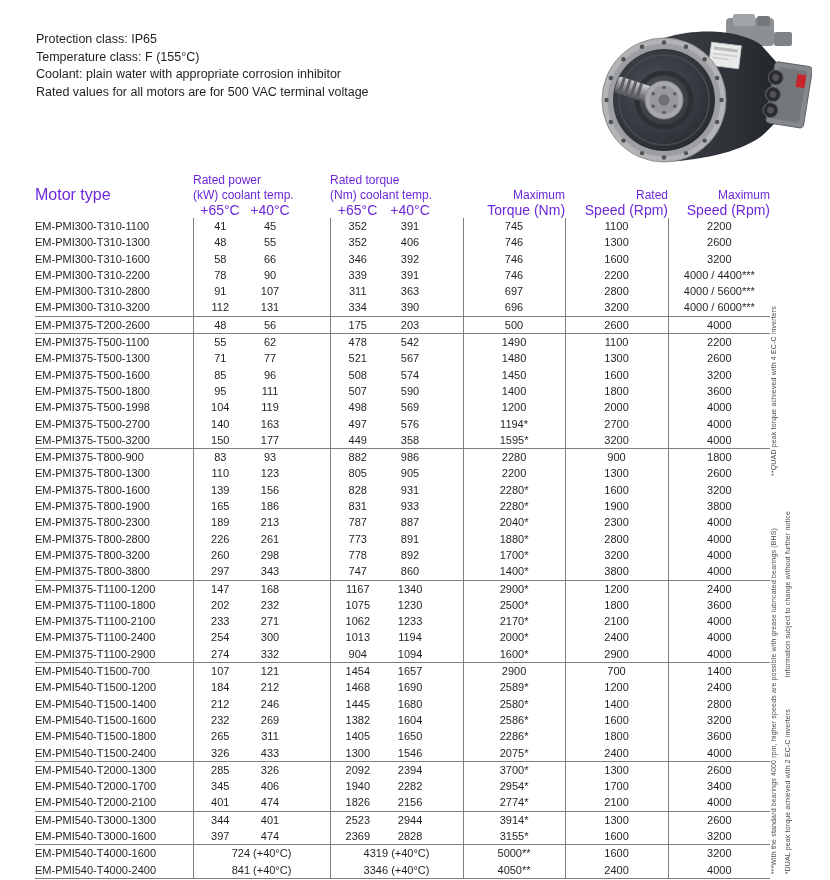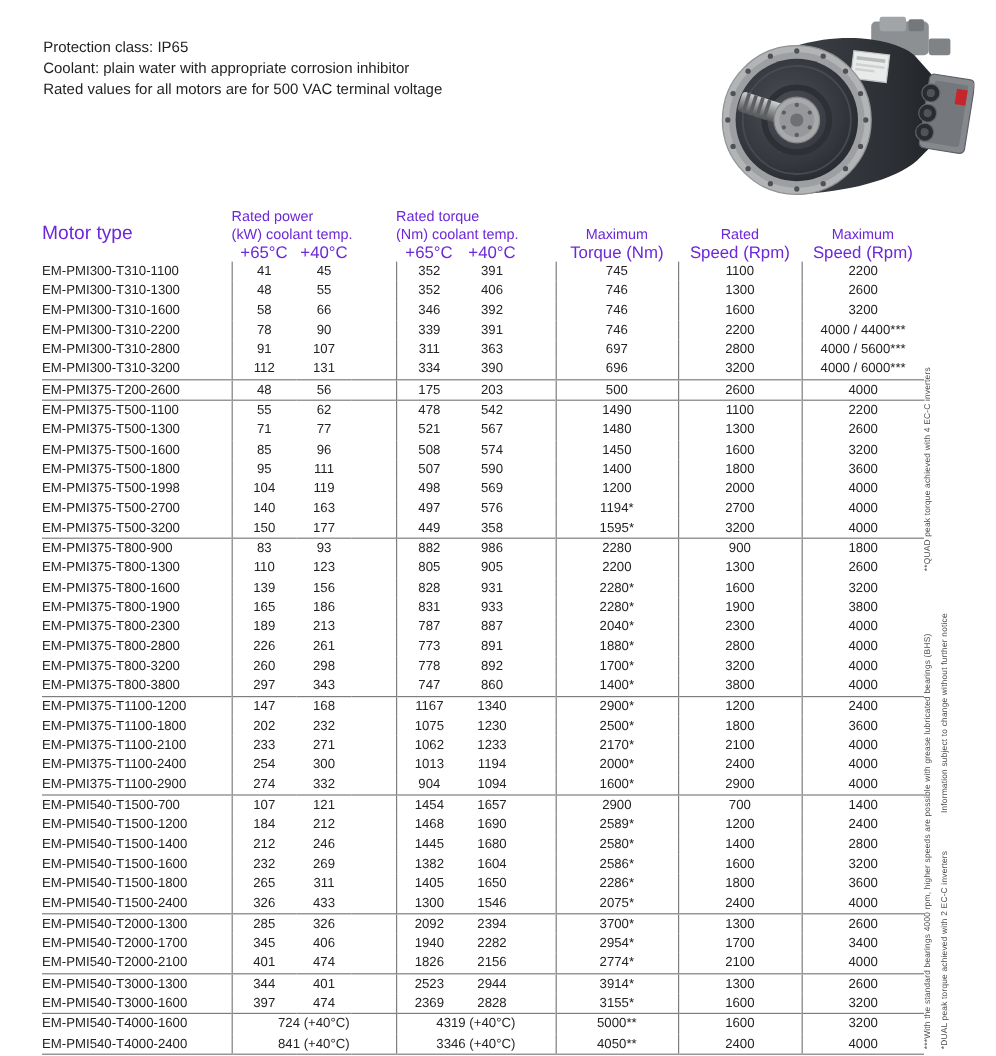--- a/index.html
+++ b/index.html
@@ -12,21 +12,21 @@
   
   .photo { position:absolute; left:598px; top:10px; width:214px; height:158px; }
   
   .spec-table-wrap { position:absolute; left:35px; top:172px; width:735px; }
   table.spec { border-collapse:collapse; table-layout:fixed; width:735px; font-size:11px; }
   table.spec td { padding:0; white-space:nowrap; overflow:visible; vertical-align:middle; }
   thead td { font-size:12px; color:#6d28d9; }
   tr.h1 td, tr.h2 td { height:15px; }
   tr.h3 td { height:14px; font-size:14px; }
   td.h-left { text-align:left; padding-left:1px; }
-  td.h-left-pad { text-align:center; padding-left:6px; }
+  td.h-left-pad { text-align:right; padding-left:6px; }
   td.motor-type-h { vertical-align:top; font-size:16px; }
   tbody td { height:16.3px; line-height:16.3px; }
   .center { text-align:center; }
   .vline { border-left:1px solid #7e7e7e; }
   tr.group-start td { border-top:1px solid #7e7e7e; }
   tbody tr:last-child td { border-bottom:1px solid #7e7e7e; }
   td.col-maxt { padding-right:28px; }
   td.col-rspeed { padding-right:32px; }
   td.col-mspeed { padding-right:14px; }
   td.col-type { text-align:left; }
@@ -36,20 +36,21 @@
     font-size:7px; color:#4a4a4a; white-space:nowrap; letter-spacing:0.15px;
   }
 </style>
 </head>
 <body>
 
 <div class="page">
 
   <div class="info">
     <div>Protection class: IP65</div>
+    <div>Temperature class: F (155°C)</div>
     <div>Coolant: plain water with appropriate corrosion inhibitor</div>
     <div>Rated values for all motors are for 500 VAC terminal voltage</div>
   </div>
 
   <div class="photo">
     <svg width="214" height="158" viewBox="0 0 214 158">
       <defs>
         <linearGradient id="gBody" x1="0" y1="0" x2="1" y2="0">
           <stop offset="0" stop-color="#3c3f45"></stop>
             <stop offset="0.7" stop-color="#2b2e33"></stop>

